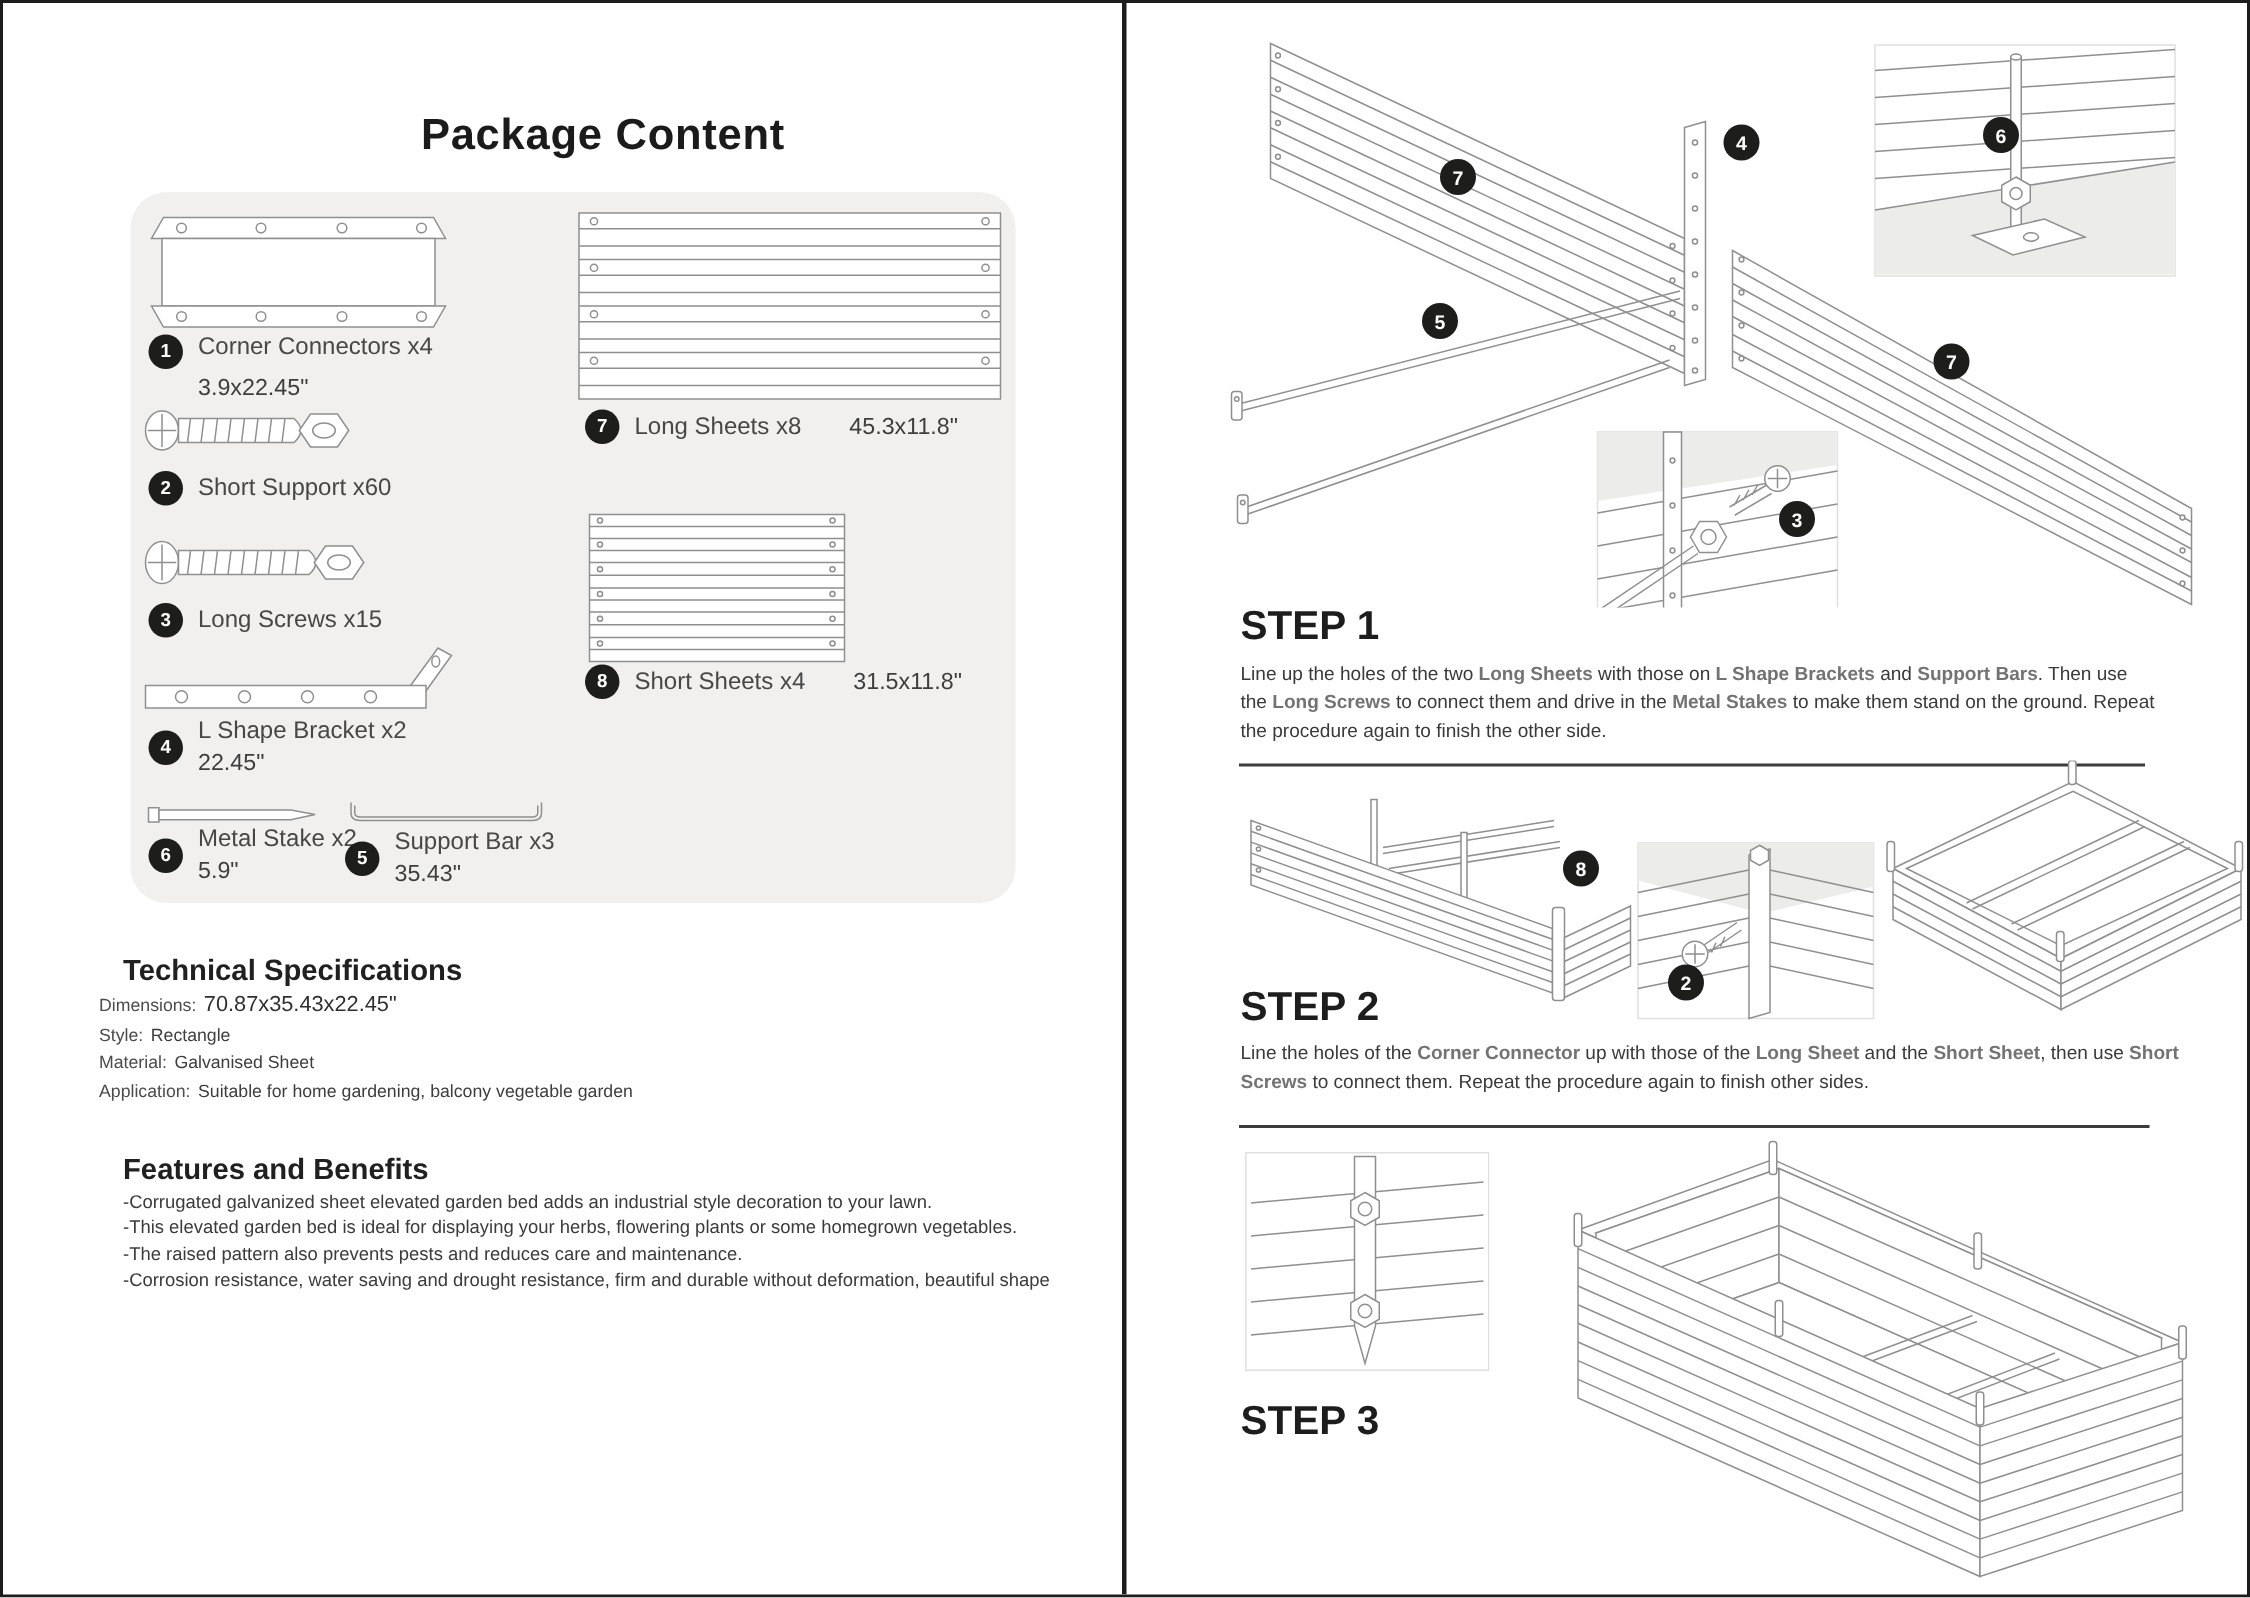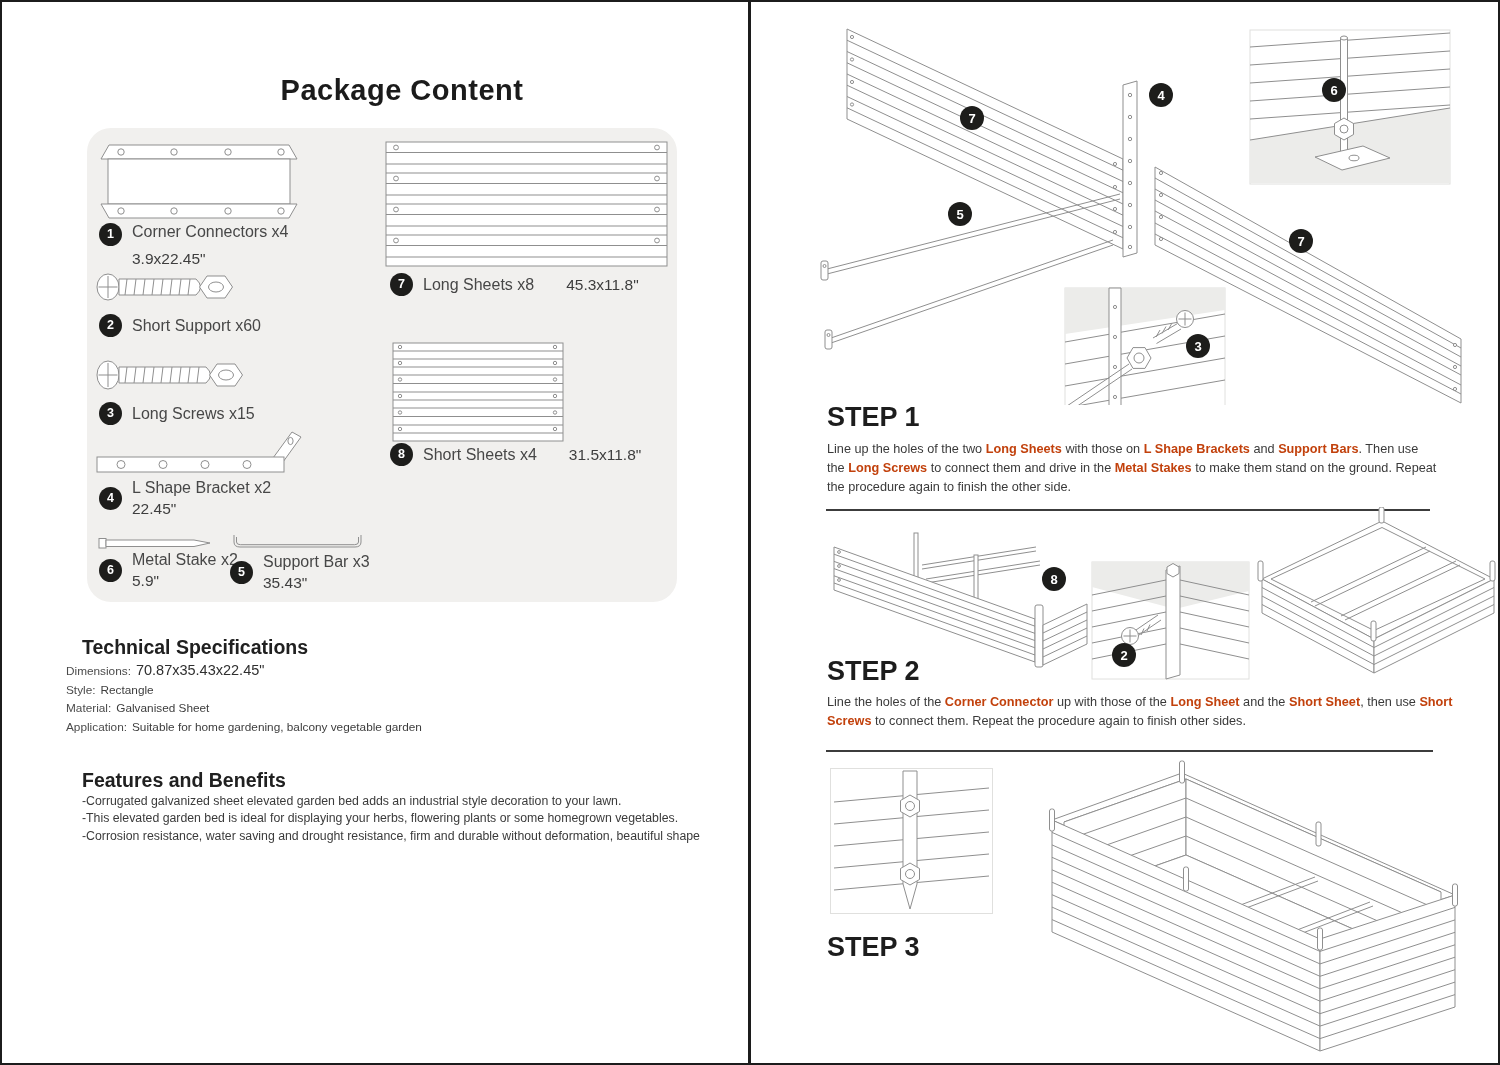--- a/index.html
+++ b/index.html
@@ -23,21 +23,21 @@
   .pkg-item.inline .ptext{display:flex;align-items:center;gap:32px;}
   .sec-h{position:absolute;font-size:19.5px;font-weight:700;color:#202020;}
   .spec-list{position:absolute;left:64px;top:660px;}
   .spec-line{font-size:11.8px;color:#4b4b4b;margin-bottom:4.5px;display:flex;align-items:baseline;gap:5px;}
   .spec-line .val{color:#3d3d3d;}
   .spec-line.dim .val{font-size:14.5px;color:#2f2f2f;}
   .bullets{position:absolute;left:80px;top:791px;width:640px;}
   .bullet{font-size:12.3px;color:#3b3b3b;line-height:17.4px;}
   .step-h{position:absolute;font-size:27px;font-weight:700;color:#1d1d1d;}
   .step-body{position:absolute;font-size:12.7px;line-height:19px;color:#3a3a3a;}
-  .step-body b{color:#c2410c;}
+  .step-body b{color:#737373;}
   .hrule{position:absolute;height:0;border-top:2px solid #3c3c3c;}
   svg .s{stroke:#8f8f8f;stroke-width:1;fill:none;}
   svg .f{stroke:#8f8f8f;stroke-width:1;fill:#fff;}
   svg .g{fill:#ececea;stroke:none;}
   svg .box{fill:#fff;stroke:#e0e0de;stroke-width:1;}
 </style>
 </head>
 <body>
 
 <div class="page">
@@ -202,20 +202,21 @@
     <div class="spec-line">
       <span>Application:</span>
         <span class="val">Suitable for home gardening, balcony vegetable garden</span>
     </div>
   </div>
 
   <div class="sec-h" style="left:80px;top:767px">Features and Benefits</div>
   <div class="bullets">
     <div class="bullet">-Corrugated galvanized sheet elevated garden bed adds an industrial style decoration to your lawn.</div>
     <div class="bullet">-This elevated garden bed is ideal for displaying your herbs, flowering plants or some homegrown vegetables.</div>
+    <div class="bullet">-The raised pattern also prevents pests and reduces care and maintenance.</div>
     <div class="bullet">-Corrosion resistance, water saving and drought resistance, firm and durable without deformation, beautiful shape</div>
   </div>
 
   <svg class="diagram" style="left:755px;top:5px" width="740" height="398" viewBox="0 0 740 398">
 
     <polygon class="f" points="90,22 366,152 366,242 90,112"></polygon>
     <path class="s" d="M90,33.2L366,163.2 M90,44.5L366,174.5 M90,55.8L366,185.8 M90,67L366,197 M90,78.2L366,208.2 M90,89.5L366,219.5 M90,100.8L366,230.8"></path>
     <g class="f">
         <circle cx="95" cy="30" r="1.6"></circle>
         <circle cx="95" cy="52.5" r="1.6"></circle>

